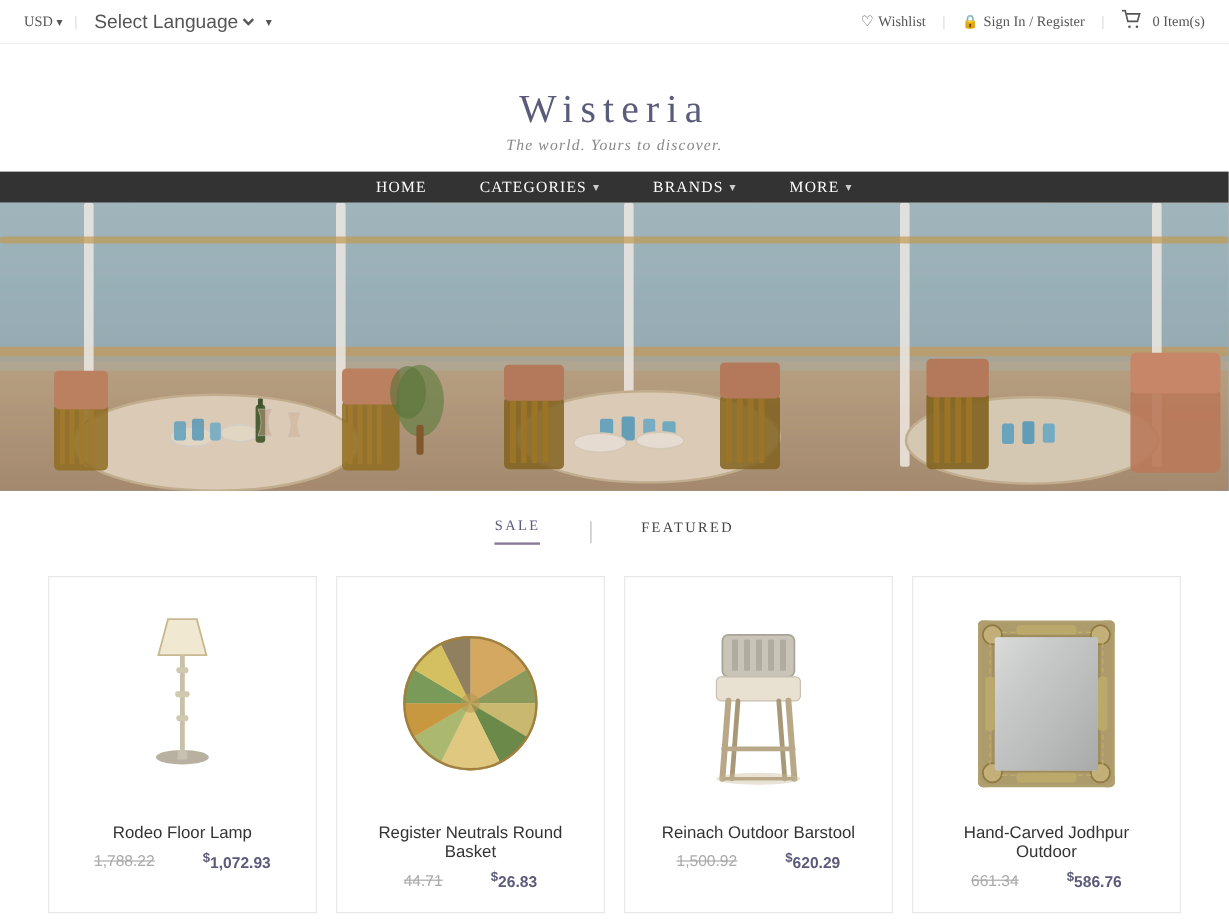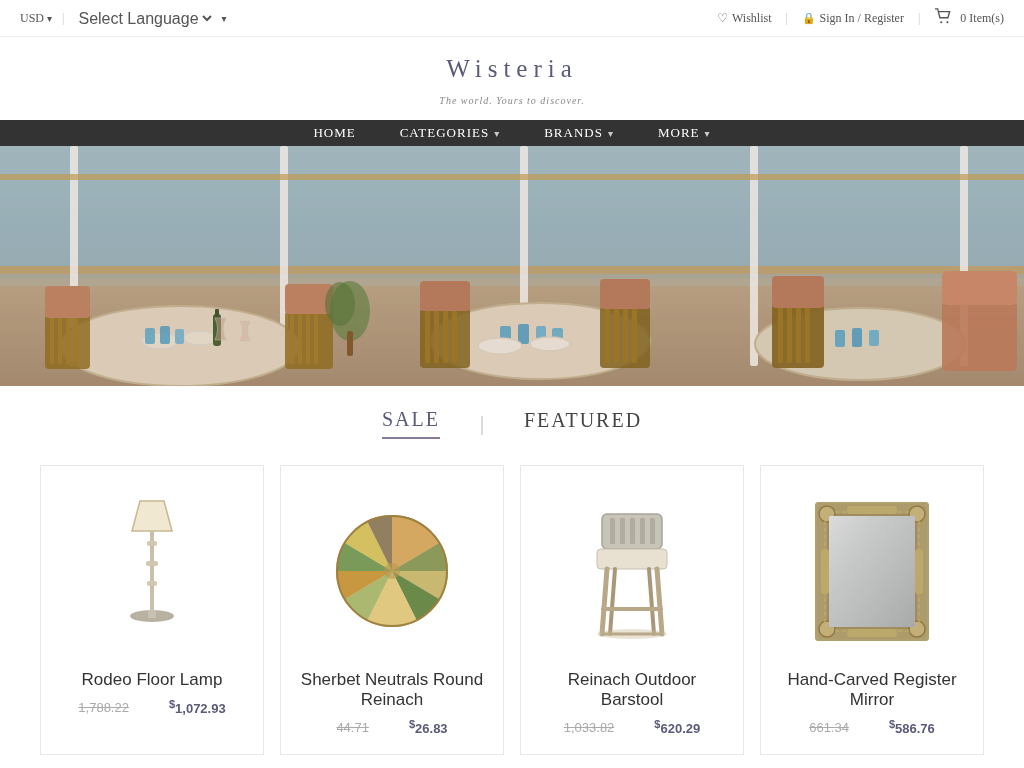--- a/index.html
+++ b/index.html
@@ -25,32 +25,33 @@
     .top-bar .separator-right { color: #ccc; margin: 0 6px; }
 
     
     .logo-area {
       text-align: center;
       padding: 18px 0 14px;
       background: #fff;
     }
     .logo-title {
       font-family: 'Georgia', serif;
-      font-size: 25px;
+      font-size: 33px;
       letter-spacing: 6px;
       color: #5a5a7a;
       font-weight: normal;
+      margin-top: 19px;
     }
     .logo-tagline {
       font-family: 'Georgia', serif;
       font-style: italic;
-      font-size: 10px;
+      font-size: 13px;
       color: #888;
       letter-spacing: 1px;
-      margin-top: 12px;
+      margin-top: 2px;
     }
 
     
     .main-nav {
       background: #333;
       display: flex;
       align-items: center;
       justify-content: center;
       gap: 0;
       height: 26px;
@@ -99,21 +100,21 @@
     
     .tabs-section {
       display: flex;
       justify-content: center;
       align-items: center;
       gap: 40px;
       padding: 22px 0 16px;
       border-bottom: none;
     }
     .tab-item {
-      font-size: 20px;
+      font-size: 12px;
       letter-spacing: 2px;
       cursor: pointer;
       padding-bottom: 6px;
       color: #444;
       font-family: 'Georgia', serif;
     }
     .tab-item.active {
       color: #5a5a7a;
       border-bottom: 2px solid #8a7a9a;
     }
@@ -142,21 +143,21 @@
     .product-image-area {
       width: 100%;
       height: 170px;
       display: flex;
       align-items: center;
       justify-content: center;
       margin-bottom: 14px;
     }
     
     .product-name {
-      font-size: 17px;
+      font-size: 14px;
       color: #333;
       text-align: center;
       margin-bottom: 8px;
       font-family: Arial, sans-serif;
     }
     .product-prices {
       display: flex;
       align-items: center;
       gap: 20px;
       font-size: 13px;
@@ -400,21 +401,21 @@
           <path d="M70,70 L23,98 A55,55 0 0,1 15,70 Z" fill="#c89840"></path>
           <path d="M70,70 L15,70 A55,55 0 0,1 23,42 Z" fill="#7a9a5a"></path>
           <path d="M70,70 L23,42 A55,55 0 0,1 45,20 Z" fill="#d4c060"></path>
           <path d="M70,70 L45,20 A55,55 0 0,1 70,15 Z" fill="#908060"></path>
 
           <circle cx="70" cy="70" r="8" fill="#b89850" opacity="0.6"></circle>
 
           <circle cx="70" cy="70" r="55" fill="none" stroke="#a08040" stroke-width="2"></circle>
         </svg>
       </div>
-      <div class="product-name">Sherbet Neutrals Round Reinach</div>
+      <div class="product-name">Register Neutrals Round Basket</div>
       <div class="product-prices">
         <span class="price-original">
           <span>44.71</span>
         </span>
         <span class="price-sale">
           <span class="price-dollar">$</span><span>26.83</span>
         </span>
       </div>
     </div>
 
@@ -440,21 +441,21 @@
 
           <line x1="26" y1="115" x2="84" y2="115" stroke="#b8a888" stroke-width="4" stroke-linecap="round"></line>
 
           <ellipse cx="55" cy="140" rx="35" ry="5" fill="#c8b898" opacity="0.4"></ellipse>
           <line x1="25" y1="140" x2="85" y2="140" stroke="#b8a888" stroke-width="3"></line>
         </svg>
       </div>
       <div class="product-name">Reinach Outdoor Barstool</div>
       <div class="product-prices">
         <span class="price-original">
-          <span>1,033.82</span>
+          <span>1,500.92</span>
         </span>
         <span class="price-sale">
           <span class="price-dollar">$</span><span>620.29</span>
         </span>
       </div>
     </div>
 
     <div class="product-card">
       <div class="product-image-area">
         <svg width="130" height="155" viewBox="0 0 130 155">
@@ -485,21 +486,21 @@
           </defs>
 
           <rect x="14" y="55" width="8" height="45" rx="3" fill="#c0b070"></rect>
           <rect x="108" y="55" width="8" height="45" rx="3" fill="#c0b070"></rect>
           <rect x="40" y="12" width="50" height="8" rx="3" fill="#c0b070"></rect>
           <rect x="40" y="135" width="50" height="8" rx="3" fill="#c0b070"></rect>
 
           <rect x="10" y="10" width="110" height="135" rx="6" fill="rgba(160,130,80,0.15)"></rect>
         </svg>
       </div>
-      <div class="product-name">Hand-Carved Register Mirror</div>
+      <div class="product-name">Hand-Carved Jodhpur Outdoor</div>
       <div class="product-prices">
         <span class="price-original">
           <span>661.34</span>
         </span>
         <span class="price-sale">
           <span class="price-dollar">$</span><span>586.76</span>
         </span>
       </div>
     </div>
 

